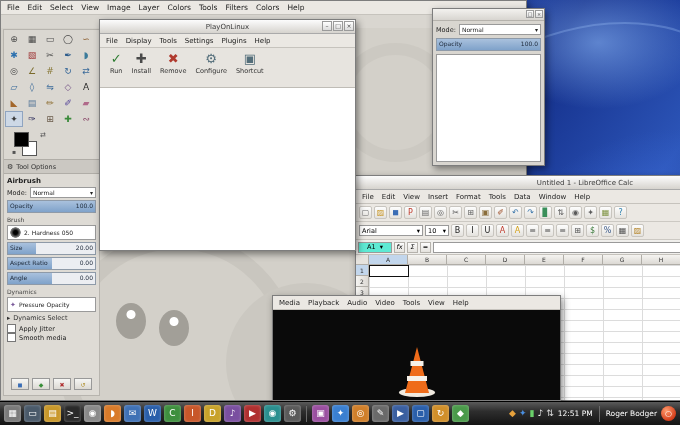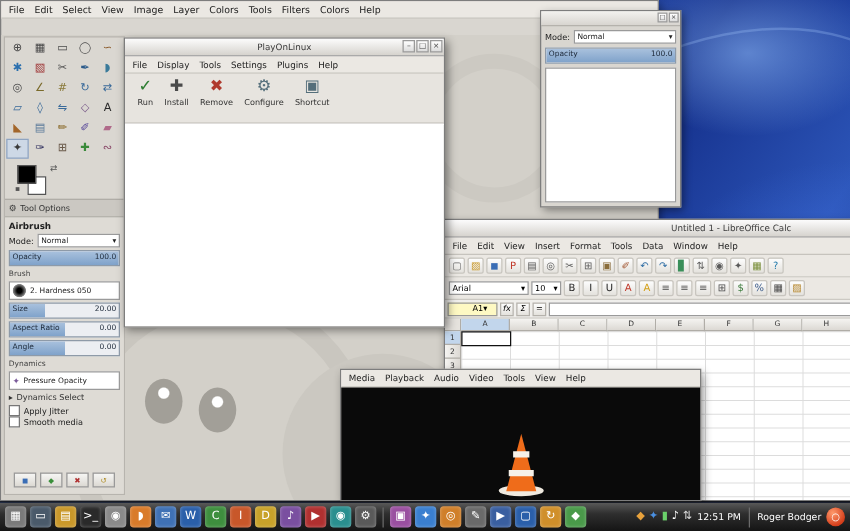--- a/index.html
+++ b/index.html
@@ -78,21 +78,21 @@
   
   .layersd{left:432px;top:8px;width:113px;height:158px;display:flex;flex-direction:column;}
   .l-head{height:11px;background:linear-gradient(#f3f2ef,#d8d5d0);border-bottom:1px solid #b5b2ac;position:relative;flex:none;}
   .l-head .wb{width:8px;height:8px;line-height:6px;font-size:5px;}
   .l-body{flex:1;padding:3px;display:flex;flex-direction:column;gap:3px;font-size:6.5px;color:#222;}
   .l-list{flex:1;background:#fff;border:1px solid #9a9a9a;}
   .lockbtns{display:flex;gap:2px;}
   .lockb{width:10px;height:10px;border:1px solid #9a9a9a;background:linear-gradient(#fff,#e2e0db);
     font-size:6px;text-align:center;line-height:9px;color:#555;}
   
-  .pol{left:99px;top:30px;width:257px;height:232px;display:flex;flex-direction:column;}
+  .pol{left:99px;top:19px;width:257px;height:232px;display:flex;flex-direction:column;}
   .pol-toolbar{height:40px;display:flex;gap:9px;padding:4px 10px 0;background:#e7e4df;
     border-bottom:1px solid #bfbcb6;box-sizing:border-box;flex:none;}
   .pol-item{display:flex;flex-direction:column;align-items:center;gap:1px;font-size:6.5px;color:#333;}
   .pol-item .ic{font-size:13px;line-height:14px;}
   .pol-body{flex:1;background:#fff;border-top:1px solid #fff;}
   .pol-status{height:15px;background:#e7e4df;border-top:1px solid #b8b5af;display:flex;align-items:center;
     font-size:6.5px;color:#333;padding:0 4px;flex:none;}
   .toggle{margin-left:auto;margin-right:52px;width:26px;height:9px;border-radius:5px;
     border:1px solid #8a94a8;background:linear-gradient(#f2f4f8,#d8dde8);position:relative;flex:none;}
   .knob{position:absolute;right:2px;top:1px;width:11px;height:6px;border-radius:3px;
@@ -103,22 +103,22 @@
     border-bottom:1px solid #ccc9c3;padding:0 3px;flex:none;}
   .tbi{width:13px;height:13px;display:flex;align-items:center;justify-content:center;font-size:8px;
     border-radius:2px;background:linear-gradient(#fdfdfd,#e4e2dd);border:1px solid #c8c5bf;box-sizing:border-box;flex:none;}
   .tb2icons,.fbtns{display:flex;gap:2px;}
   .fcombo{width:64px;height:11px;background:#fff;border:1px solid #9a9a9a;display:flex;align-items:center;
     justify-content:space-between;font-size:6.5px;padding:0 2px;box-sizing:border-box;flex:none;}
   .scombo{width:24px;height:11px;background:#fff;border:1px solid #9a9a9a;display:flex;align-items:center;
     justify-content:space-between;font-size:6.5px;padding:0 2px;box-sizing:border-box;flex:none;}
   .c-formula{display:flex;align-items:center;height:14px;background:#f0efec;border-bottom:1px solid #c5c2bc;
     gap:2px;padding:0 2px;font-size:6.5px;flex:none;}
-  .namebox{width:34px;height:11px;background:#fef9c3;border:1px solid #9a9a9a;display:flex;align-items:center;
-    justify-content:space-between;padding:0 19px;box-sizing:border-box;flex:none;text-align:center;}
+  .namebox{width:34px;height:11px;background:#5eead4;border:1px solid #9a9a9a;display:flex;align-items:center;
+    justify-content:space-between;padding:0 8px;box-sizing:border-box;flex:none;text-align:center;}
   .fbtn{width:11px;height:11px;border:1px solid #b5b2ac;background:linear-gradient(#fdfdfd,#e4e2dd);
     font-size:6.5px;display:flex;align-items:center;justify-content:center;box-sizing:border-box;font-style:italic;}
   .finput{flex:1;height:11px;background:#fff;border:1px solid #9a9a9a;box-sizing:border-box;}
   .c-sheet{flex:1;position:relative;background:#fff;overflow:hidden;}
   .c-corner{position:absolute;left:0;top:0;width:13px;height:10px;background:#e6e3de;
     border-right:1px solid #b0ada7;border-bottom:1px solid #b0ada7;box-sizing:border-box;}
   .c-cols{position:absolute;left:13px;right:0;top:0;height:10px;display:flex;}
   .colh{width:39px;height:10px;box-sizing:border-box;border-right:1px solid #b0ada7;border-bottom:1px solid #b0ada7;
     background:linear-gradient(#f5f4f1,#dcd9d4);font-size:6px;color:#333;
     display:flex;align-items:center;justify-content:center;flex:none;}

